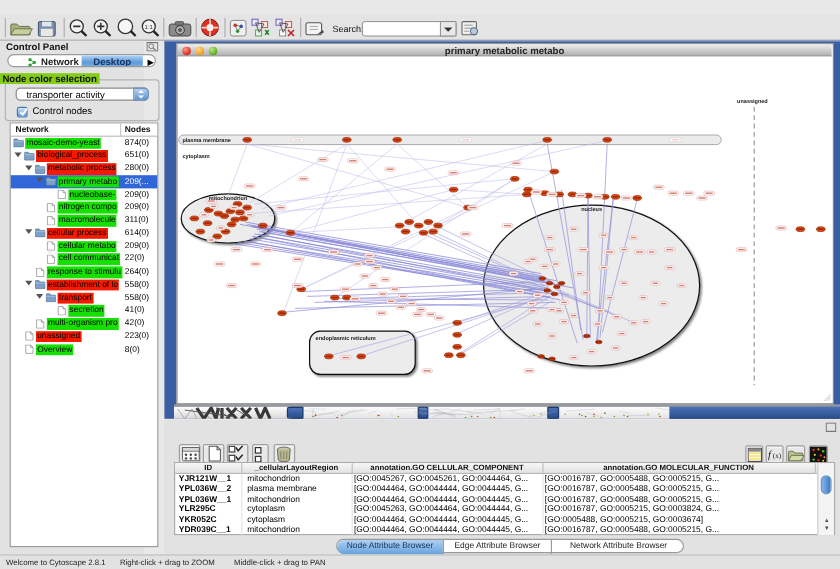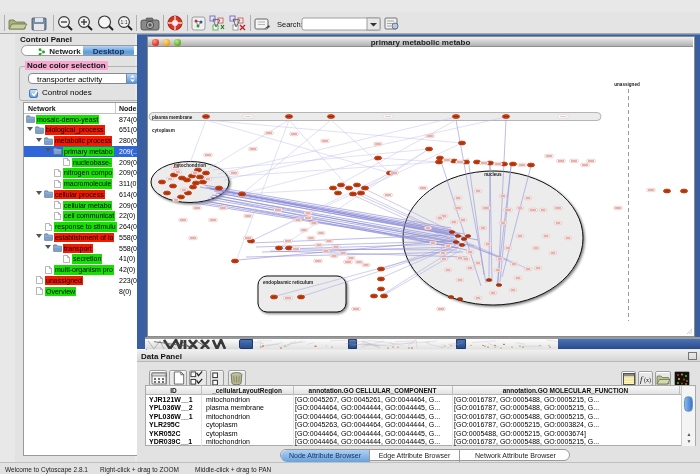--- a/index.html
+++ b/index.html
@@ -9,33 +9,33 @@
 
 #titlebar { position:absolute; top:0; left:0; width:700px; height:11px;
   background:linear-gradient(#f3f3f3,#d8d8d8 45%,#bcbcbc); border-bottom:1px solid #777; }
 #titlebar .tl { position:absolute; top:3px; width:5px; height:5px; border-radius:50%; }
 #title-text { position:absolute; top:1.5px; left:-7px; width:700px; text-align:center;
   font-size:8.5px; font-weight:bold; color:#222; letter-spacing:0; }
 
 #toolbar { position:absolute; top:12px; left:0; width:700px; height:22px; background:#e4e4e4; border-bottom:1px solid #a8a8a8; }
 .tsep { position:absolute; top:3px; width:1px; height:16px; background:#b0b0b0; }
 
-#cp { position:absolute; top:34px; left:0; width:120px; height:428px; background:#e2e2e2;margin-left:15px; }
+#cp { position:absolute; top:34px; left:0; width:120px; height:428px; background:#e2e2e2; }
 #cp-title { position:absolute; top:1px; left:5px; font-size:8px; font-weight:bold; color:#111; }
 #cp-tabs { position:absolute; top:11px; left:6px; width:124px; height:11px; background:#fff;
   border:1px solid #9a9a9a; border-radius:6px; overflow:hidden; }
 #tab-mosaic { position:absolute; top:0; left:61px; width:51px; height:11px;
   background:linear-gradient(#b4d4f6, #5d9bd9 55%, #82b7e9); text-align:center;
   font-size:8px; font-weight:bold; color:#1a3560; line-height:11px; }
 #tab-network { position:absolute; top:0; left:22px; width:42px; height:11px; text-align:center;
   font-size:8px; font-weight:bold; color:#222; line-height:11px; }
 #tab-arrow { position:absolute; top:2px; left:116px; font-size:7px; color:#000; }
 #groupbox { position:absolute; top:32px; left:4px; width:129px; height:35px;
   border:1px solid #b4b4b4; border-radius:3px; }
-#gb-label { position:absolute; top:27px; left:10px; background:#f9a8d4; padding:0 2px;
+#gb-label { position:absolute; top:27px; left:0; background:#84cc16; padding:0 2px;
   font-size:8px; font-weight:bold; color:#111; }
 #dropdown { position:absolute; top:39px; left:13px; width:111px; height:11px; background:#fff;
   border:1px solid #8a8a8a; border-radius:4px; font-size:8px; color:#000; line-height:11px;
   padding-left:8px; }
 #dd-btn { position:absolute; top:-1px; right:-1px; width:13px; height:11px;
   background:linear-gradient(#b5d3f2,#5a95d6); border:1px solid #6b8cb5; border-radius:0 4px 4px 0; }
 #checkbox { position:absolute; top:55px; left:14px; width:9px; height:9px;
   background:linear-gradient(#cfe3f7,#5a99dd); border:1px solid #4a7ab0; border-radius:2px; }
 #cb-label { position:absolute; top:54px; left:27px; font-size:8px; color:#000; }
 #nettable { position:absolute; top:68px; left:8px; width:124px; height:354px; background:#fff;
@@ -929,23 +929,20 @@
           <circle cx="230" cy="7" r="0.7" fill="#c04020"></circle>
           <circle cx="251" cy="6" r="0.7" fill="#70a030"></circle>
           <circle cx="270" cy="9" r="0.7" fill="#c04020"></circle>
           <circle cx="248" cy="10" r="0.7" fill="#c0a020"></circle>
         </svg>
 <div class="abs" style="left:421px;top:1.5px;width:142px;height:10.8px;background:linear-gradient(#4a72b8,#2a4b88)"></div>
       </div>
   </div>
 
   <div id="dp">
-    <div id="dp-title">
-        <span>Data Panel</span>
-      </div>
     <svg class="abs" style="top:2px;left:551px" width="9" height="8" viewBox="0 0 9 8">
       <rect x="0.5" y="0.5" width="8" height="7" fill="none" stroke="#777" stroke-width="1"></rect>
     </svg>
     <div id="dp-toolbar">
         <div class="dpbtn" style="left:12px;top:20px;width:18px;height:16px">
           <svg width="16" height="14" viewBox="0 0 16 14" style="position:absolute;top:1px;left:1px">
             <rect x="1" y="1" width="14" height="11" rx="1" fill="#f8f8f8" stroke="#555" stroke-width="0.8"></rect>
             <rect x="1" y="1" width="14" height="3" fill="#d8d8d8" stroke="#555" stroke-width="0.6"></rect>
             <circle cx="4" cy="7" r="1" fill="#444"></circle>
             <circle cx="8" cy="7" r="1" fill="#444"></circle>

